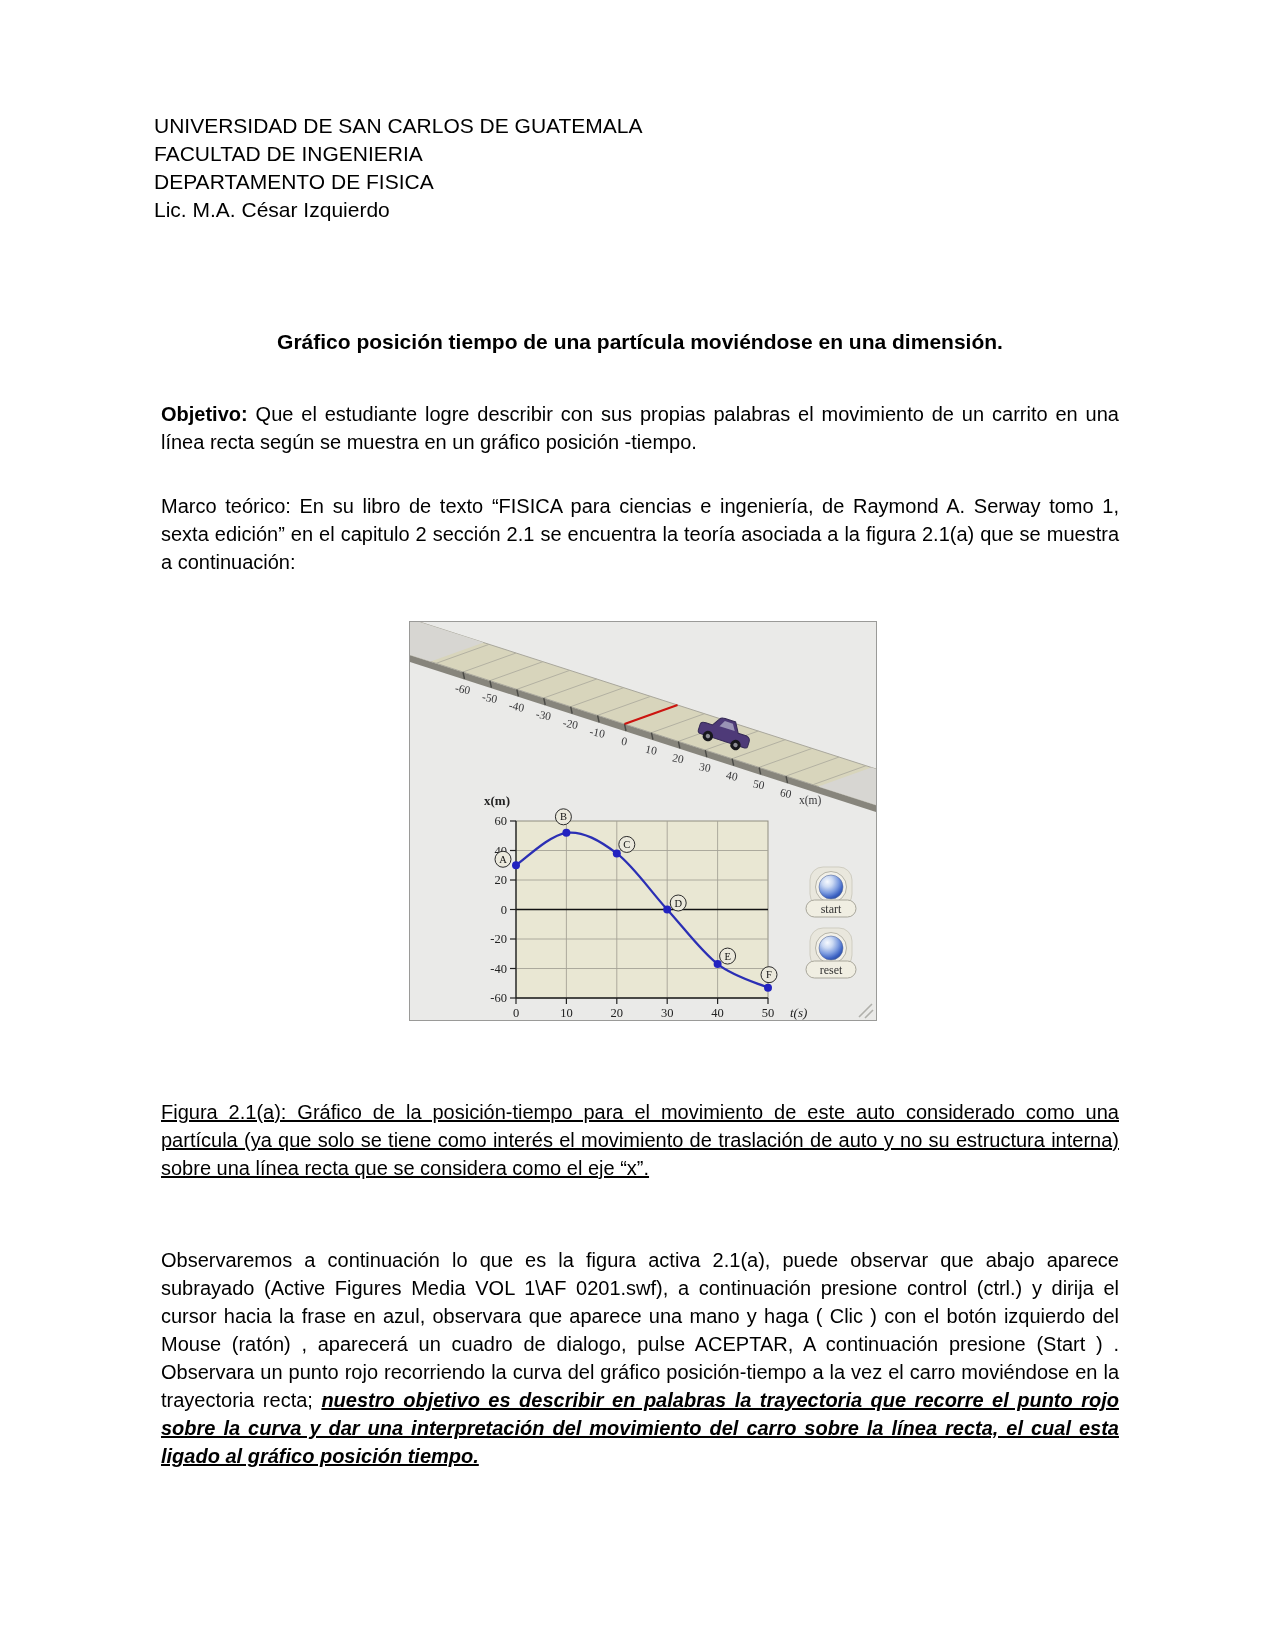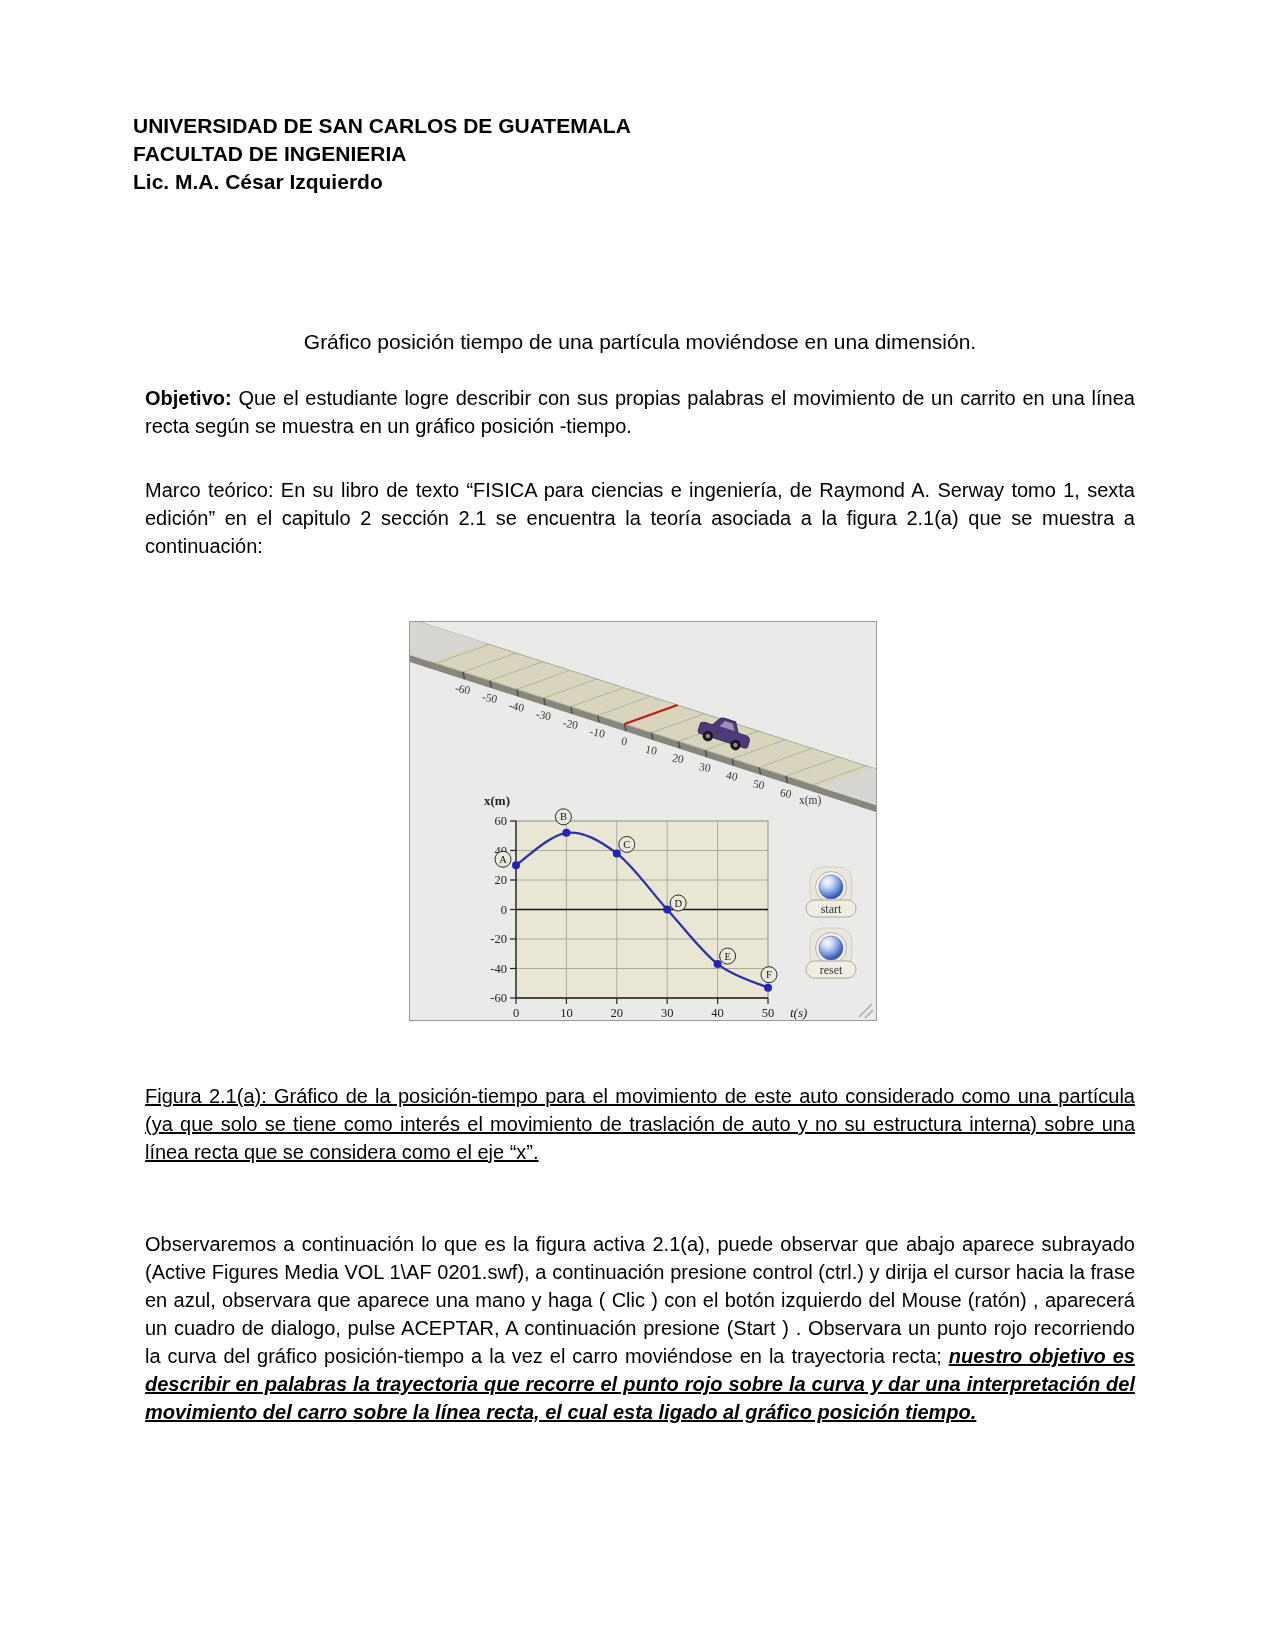--- a/index.html
+++ b/index.html
@@ -1,41 +1,42 @@
 <!DOCTYPE html>
 <html><head>
 <meta charset="utf-8">
 <style>
   html,body{margin:0;padding:0;background:#fff;}
   .page{
     position:relative;width:1275px;height:1650px;background:#ffffff;overflow:hidden;
     font-family:"Liberation Sans", sans-serif;color:#000;
   }
   .abs{position:absolute;}
-  .hdr{left:133px;top:112px;width:990px;font-weight:bold;font-size:21px;line-height:28px;}
+  .hdr{left:154px;top:112px;width:990px;font-weight:normal;font-size:21px;line-height:28px;}
   .ttl{left:145px;top:274px;width:990px;text-align:center;font-weight:bold;font-size:21px;line-height:28px;}
-  .sub{left:145px;top:328px;width:990px;text-align:center;font-weight:normal;font-size:21px;line-height:28px;}
+  .sub{left:145px;top:328px;width:990px;text-align:center;font-weight:bold;font-size:21px;line-height:28px;}
   .para{left:145px;top:0;width:990px;font-size:20px;line-height:28px;text-align:justify;}
-  .para p{margin:0;}
+  .para p{margin:16px;}
   .obj{top:384px;}
   .marco{top:476px;}
   .cap{top:1082px;text-decoration:underline;}
   .instr{top:1230px;}
   .emph{font-weight:bold;font-style:italic;text-decoration:underline;}
   .figwrap{left:409px;top:621px;width:468px;height:400px;}
   svg text{user-select:none;}
 </style>
 </head>
 <body>
 
 <div class="page">
 
   <div class="abs hdr">
     <div>UNIVERSIDAD DE SAN CARLOS DE GUATEMALA</div>
     <div>FACULTAD DE INGENIERIA</div>
+    <div>DEPARTAMENTO DE FISICA</div>
     <div>Lic. M.A. César Izquierdo</div>
   </div>
 
 
   <div class="abs sub">Gráfico posición tiempo de una partícula moviéndose en una dimensión.</div>
 
   <div class="abs para obj">
     <p><b>Objetivo:</b><span> Que el estudiante  logre describir con sus propias palabras el movimiento de un carrito en una línea recta según se muestra en un  gráfico posición -tiempo.</span></p>
   </div>
 

